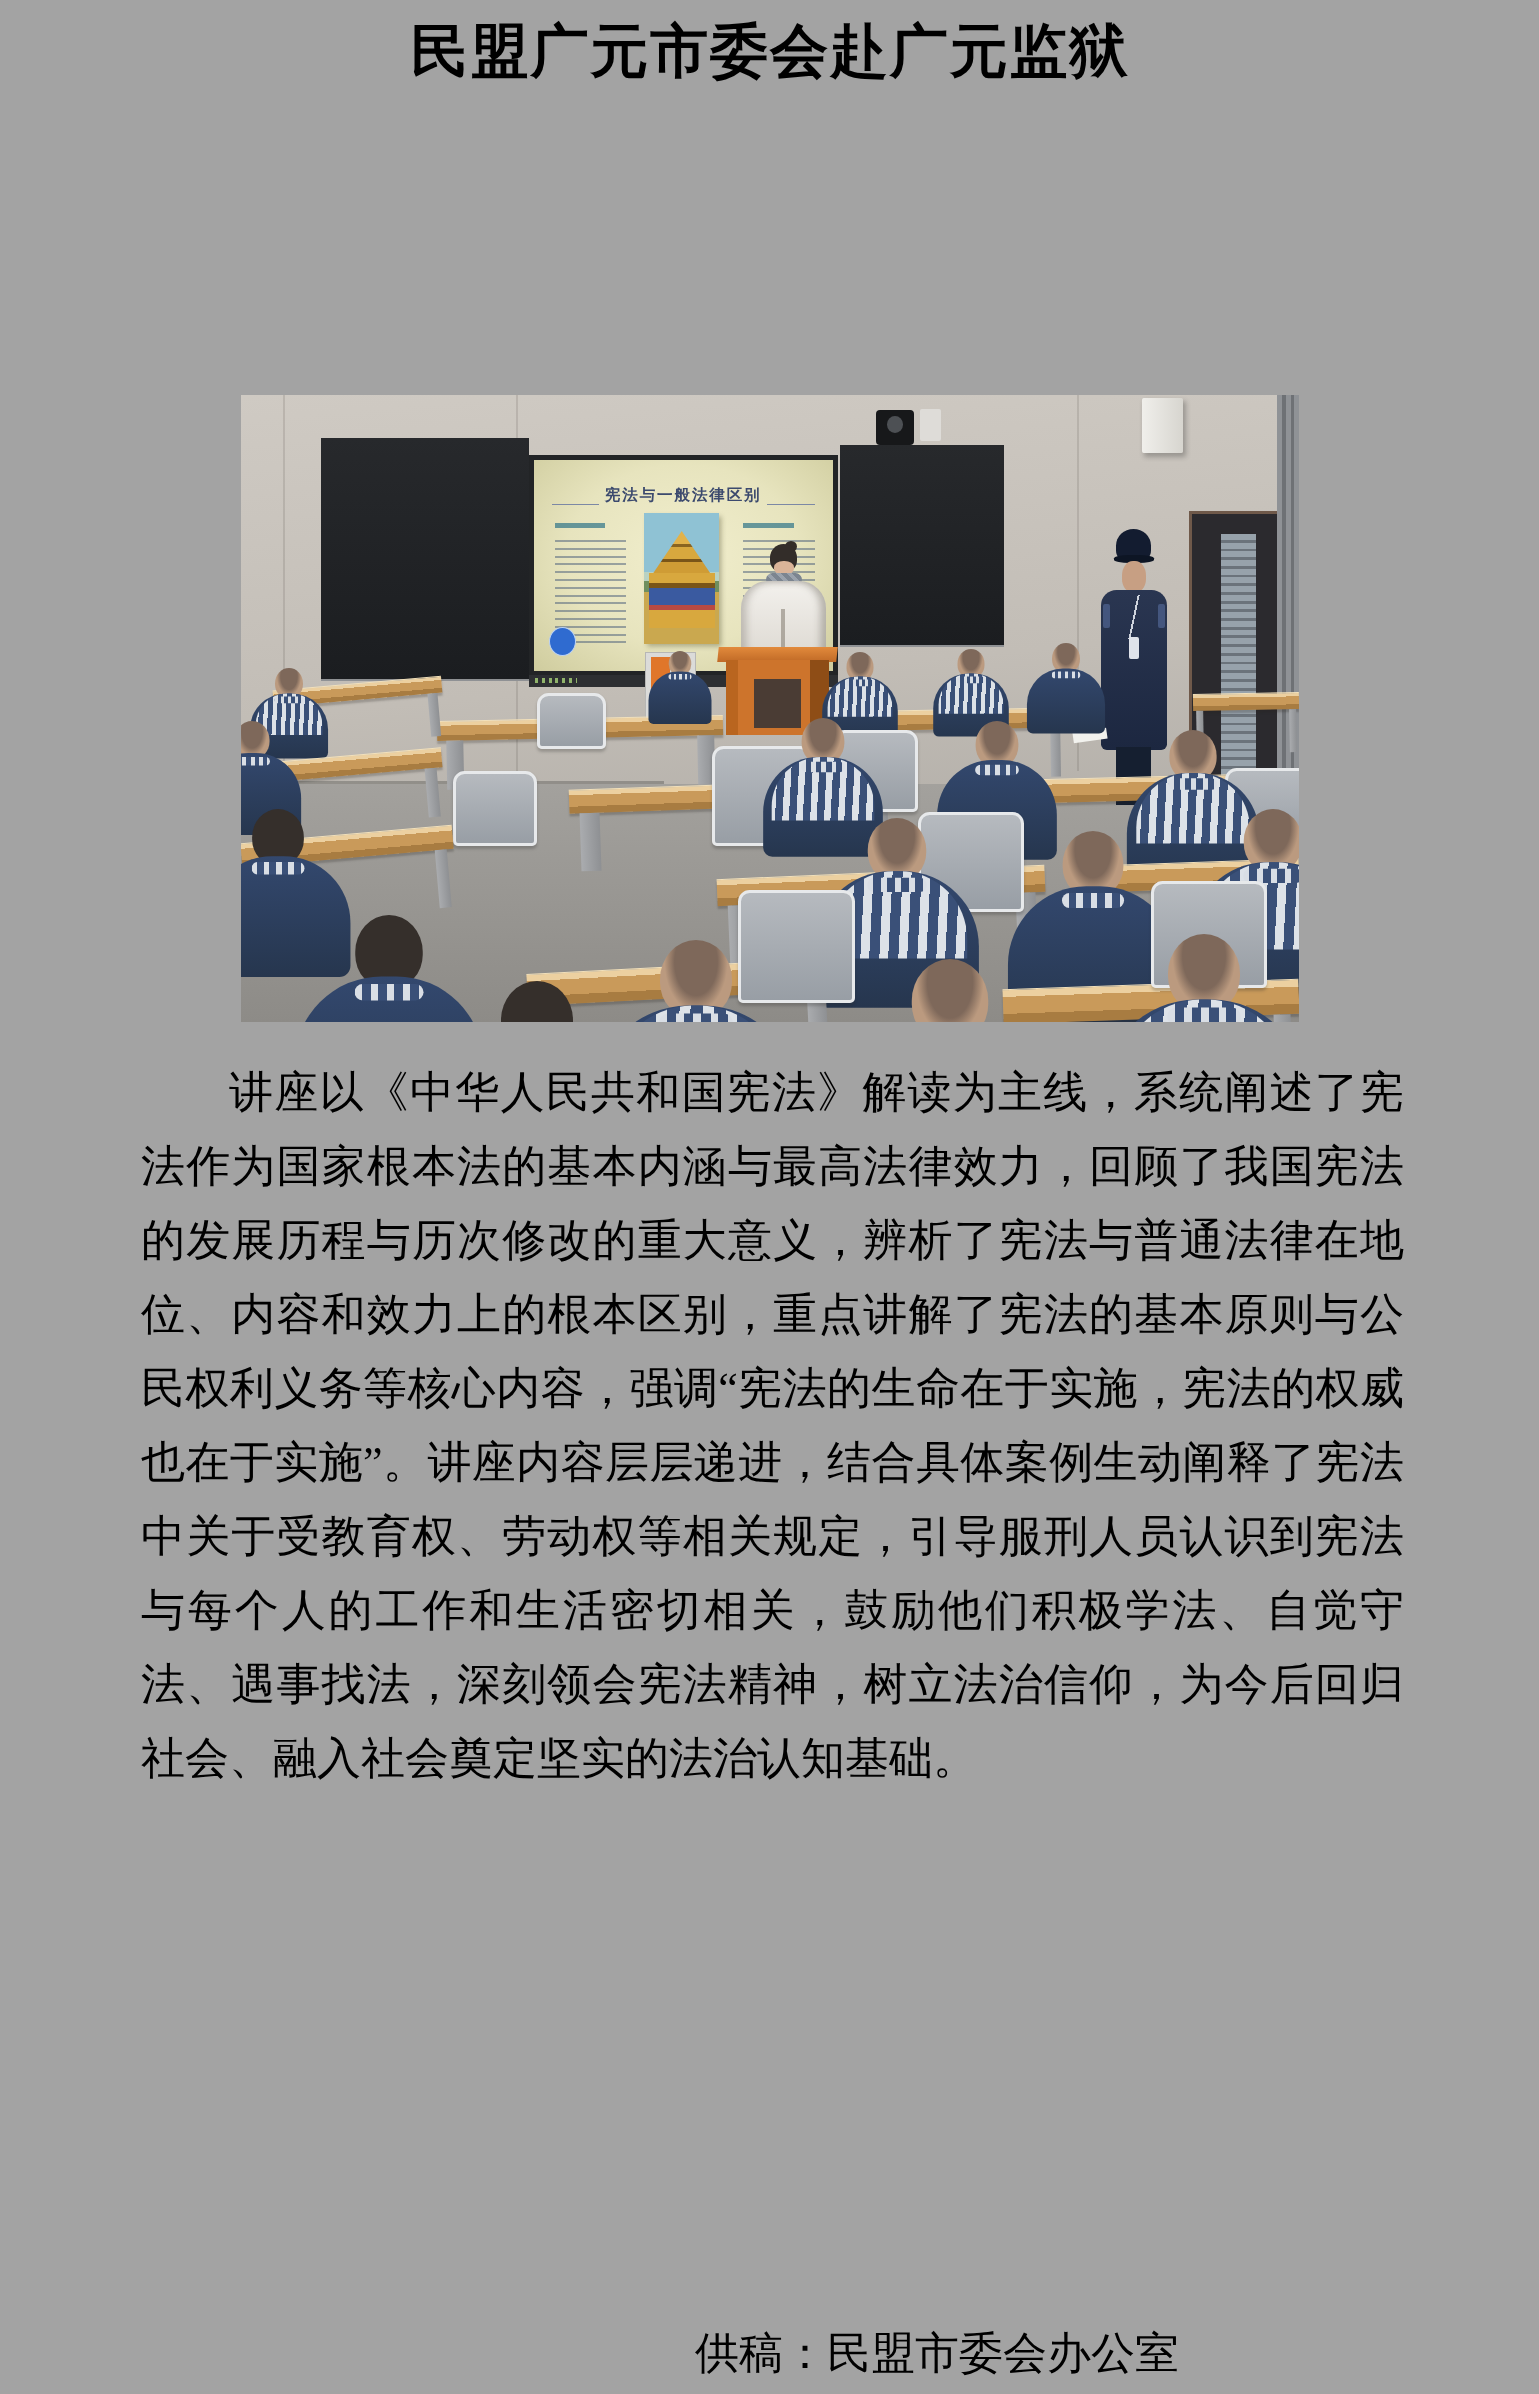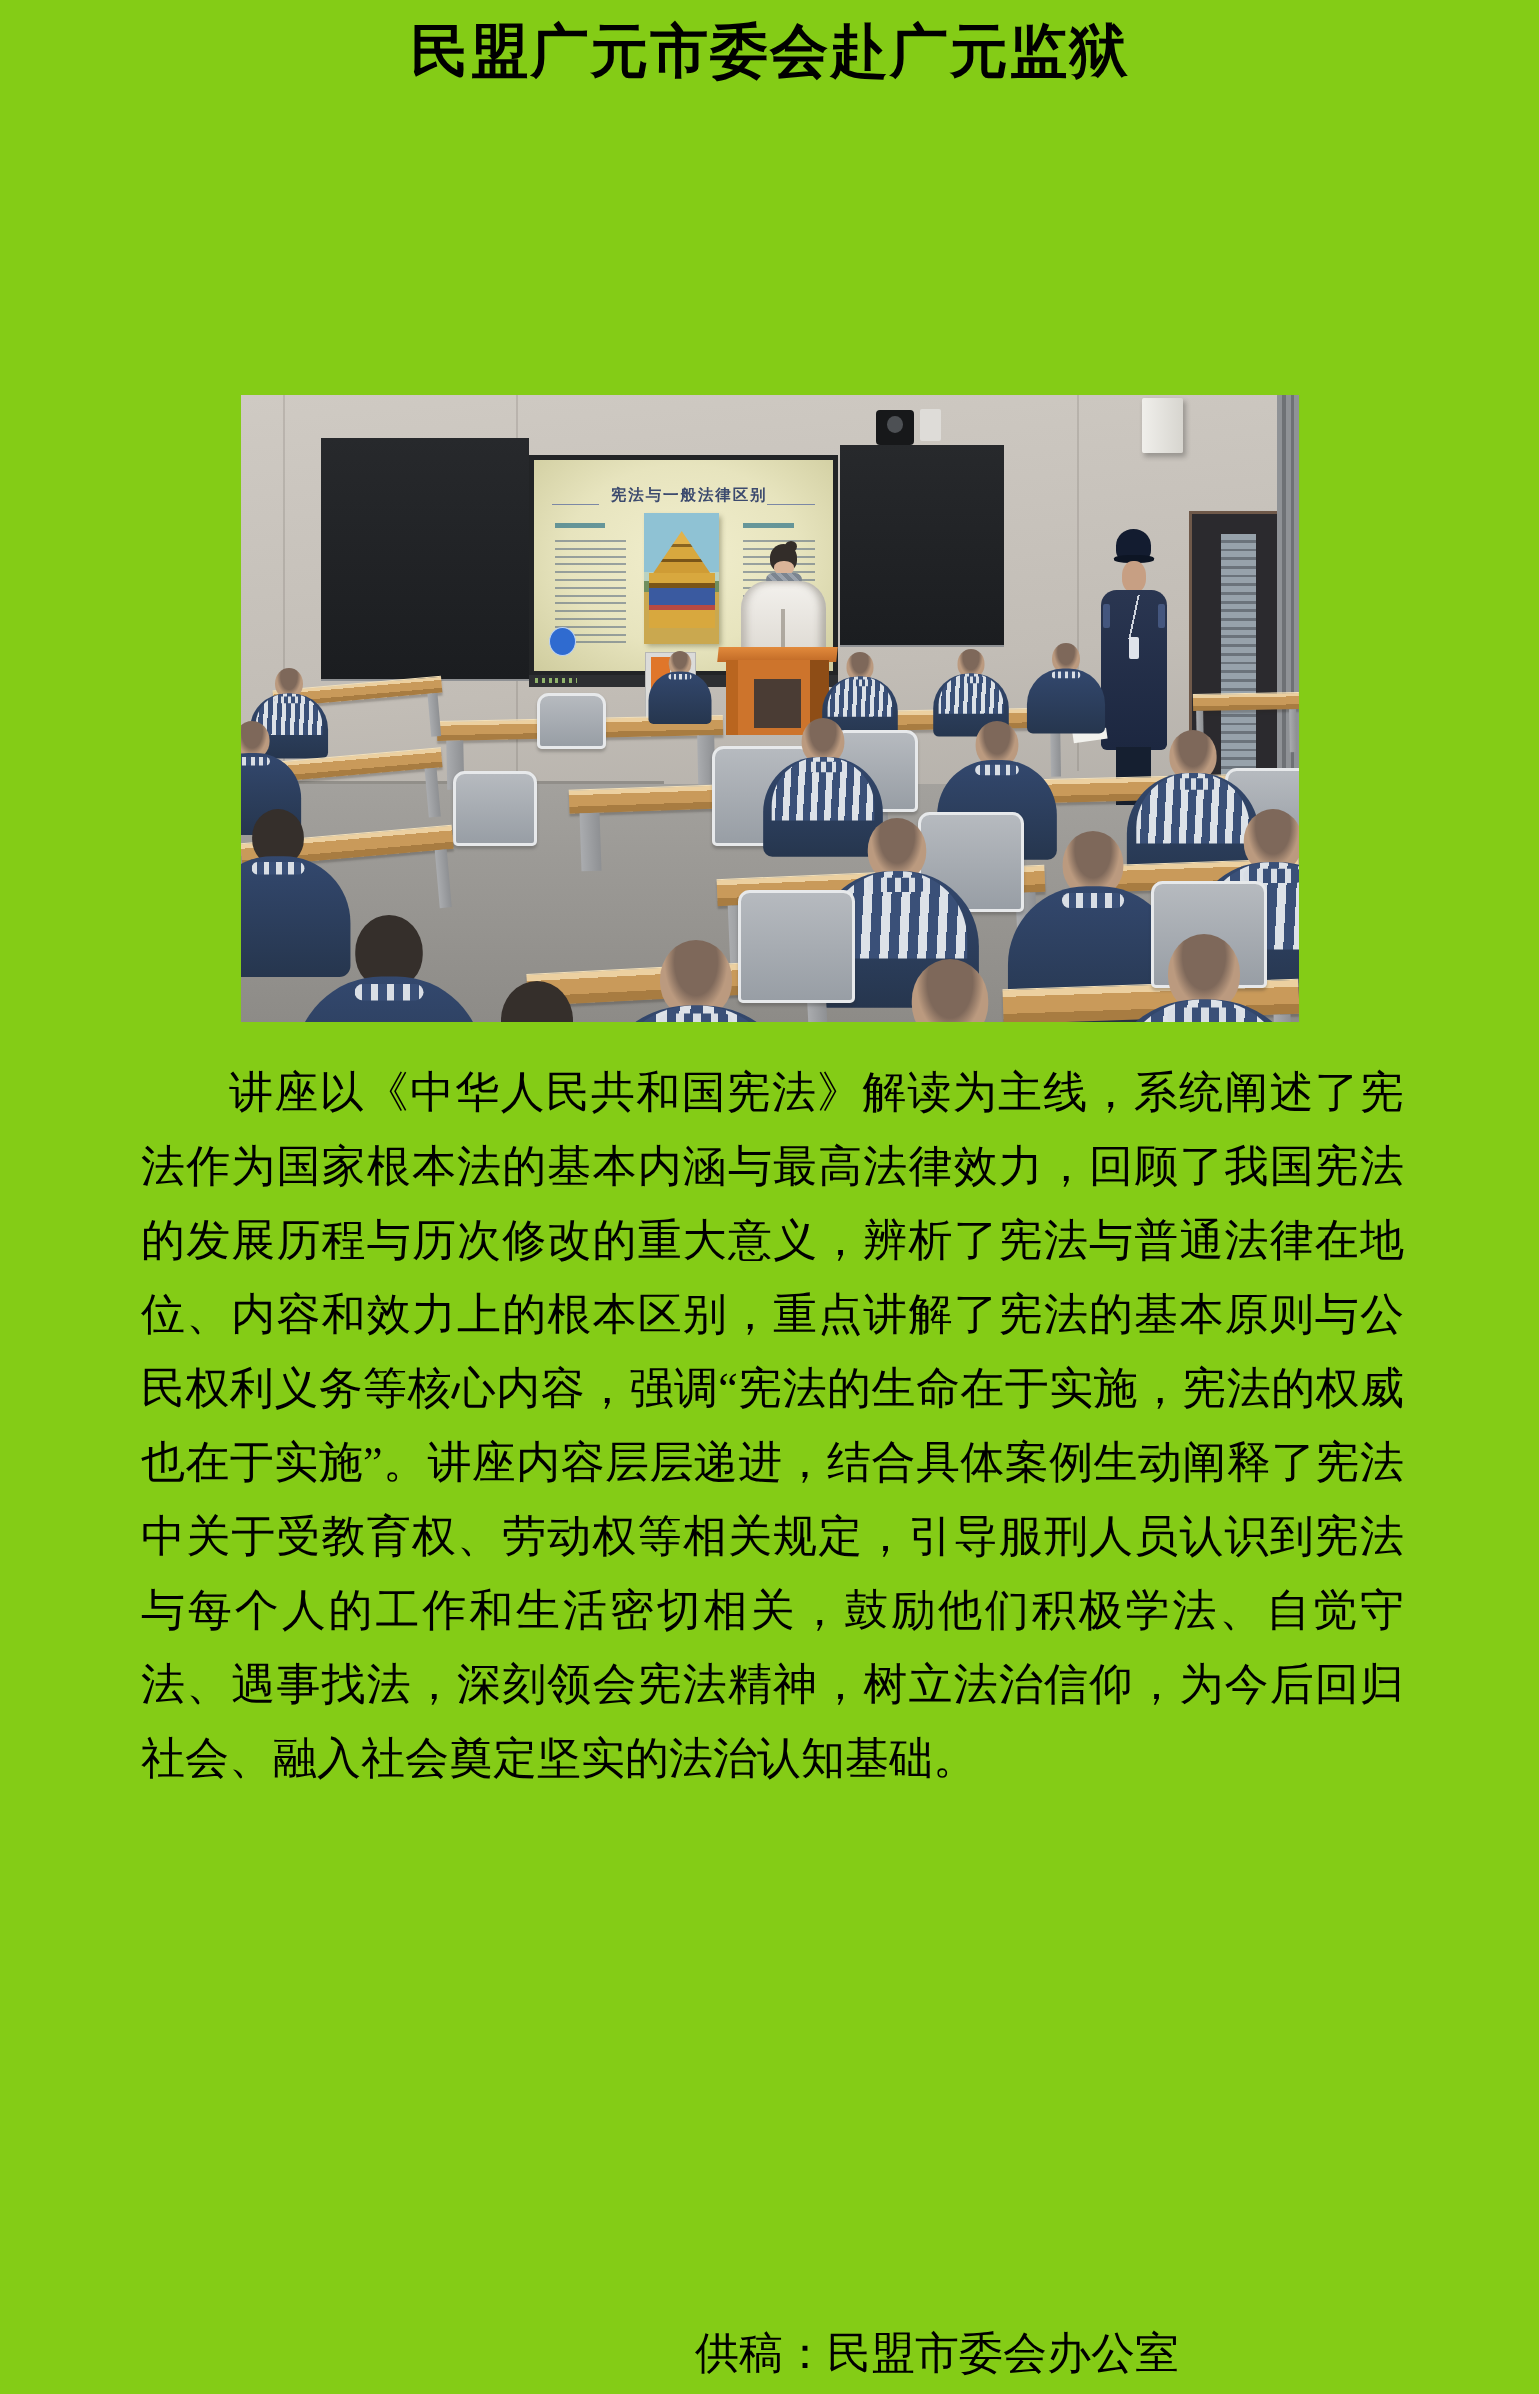--- a/index.html
+++ b/index.html
@@ -1,17 +1,17 @@
 <!DOCTYPE html>
 <html lang="zh"><head>
 <meta charset="utf-8">
 <style>
   html,body { margin:0; padding:0; background:#ffffff; }
   .page {
-    position:relative; width:1540px; height:2395px; background:#84cc16;
+    position:relative; width:1540px; height:2395px; background:#a3a3a3;
     font-family:"Liberation Serif","DejaVu Serif",serif; color:#000; overflow:hidden;
   }
   
   .title-block { position:absolute; left:0; top:3.9px; width:1540px; text-align:center; }
   .title-line { font-size:58px; line-height:96px; font-weight:700; letter-spacing:1.9px; white-space:nowrap; }
   
   .photo {
     position:absolute; left:241px; top:395px; width:1058px; height:627px;
     background:linear-gradient(175deg,#cfcac3 0%,#c2bdb6 45%,#b3afa9 70%,#a7a39d 100%);
     overflow:hidden;
@@ -19,21 +19,21 @@
   .photo * { position:absolute; }
   .seam { top:0; width:1.9px; height:60%; background:rgba(80,75,70,.16); }
   .floor { left:0; right:0; top:62%; bottom:0; background:linear-gradient(180deg,#a3a19d,#8d8b87); }
   .baseline { left:0; top:61.6%; width:40%; height:2.9px; background:rgba(70,68,66,.35); }
   .board { background:linear-gradient(180deg,#27292c,#1b1d20); border-bottom:2.9px solid #8f9194; }
   .board-left  { left:7.6%; top:6.8%; width:19.6%; height:38.5%; }
   .board-right { left:56.6%; top:8%; width:15.5%; height:31.8%; }
   .screen { left:27.2%; top:9.6%; width:29.2%; height:35.2%; background:#222426; padding:4.9px; box-sizing:border-box; }
   .slide { position:relative; left:0; top:0; width:100%; height:100%;
     background:radial-gradient(ellipse at 50% 45%, #f1eecd 0%, #e7e4be 55%, #cfcc9e 100%); overflow:hidden; }
-  .slide-title { left:6px; top:12%; width:100%; text-align:center; font-size:15.5px; font-weight:700;
+  .slide-title { left:0; top:12%; width:100%; text-align:center; font-size:15.5px; font-weight:700;
     color:#3c4a6e; letter-spacing:1.9px;font-family:Liberation Serif, serif; }
   .slide-rule { top:21%; width:16%; height:1px; background:#7c88a5; }
   .slide-rule.l { left:6%; } .slide-rule.r { right:6%; }
   .slide-dot { top:27%; left:49%; width:5.8px; height:5.8px; border-radius:50%; background:#7a3a34; }
   .slide-colhead { top:30%; height:4.9px; width:17%; background:rgba(45,115,135,.7); }
   .slide-colhead.l { left:7%; } .slide-colhead.r { left:70%; }
   .slide-col { top:38%; width:24%; height:50%;
     background:repeating-linear-gradient(180deg, rgba(70,90,120,.5) 0 1.9px, rgba(0,0,0,0) 1.9px 7.8px); }
   .slide-col.l { left:7%; } .slide-col.r { left:70%; }
   .tower { left:37%; top:25%; width:25%; height:62%;

